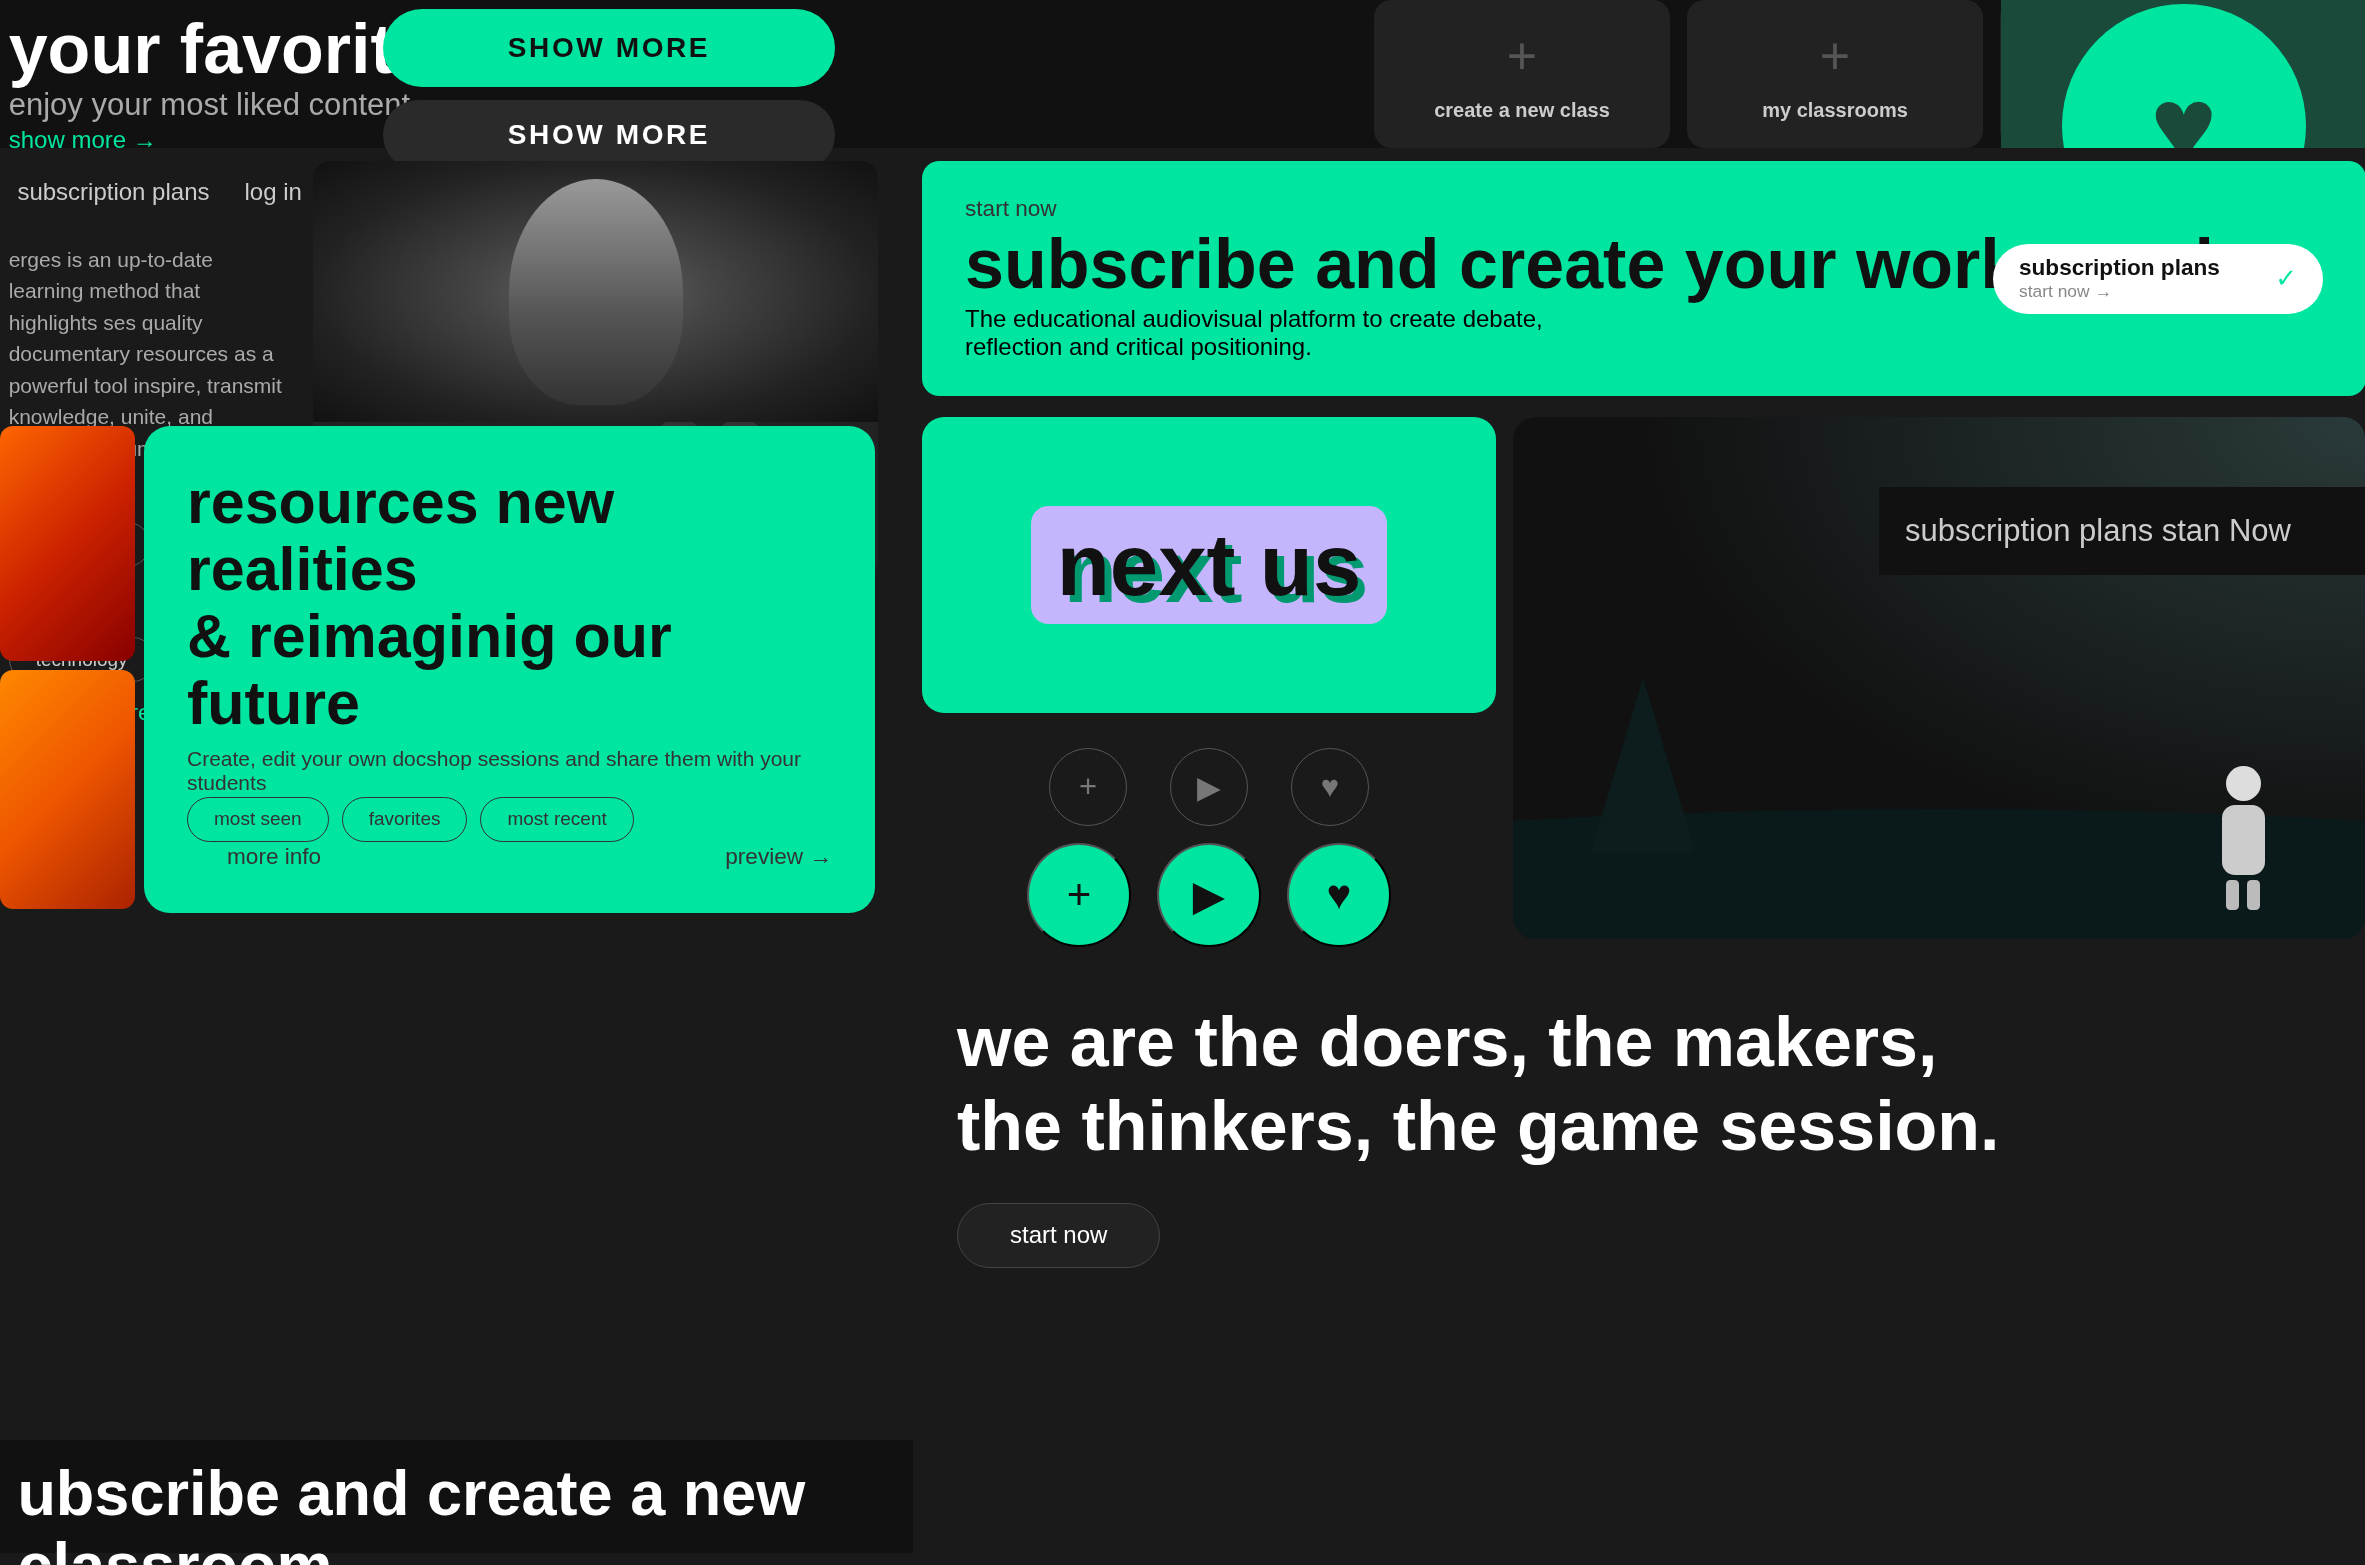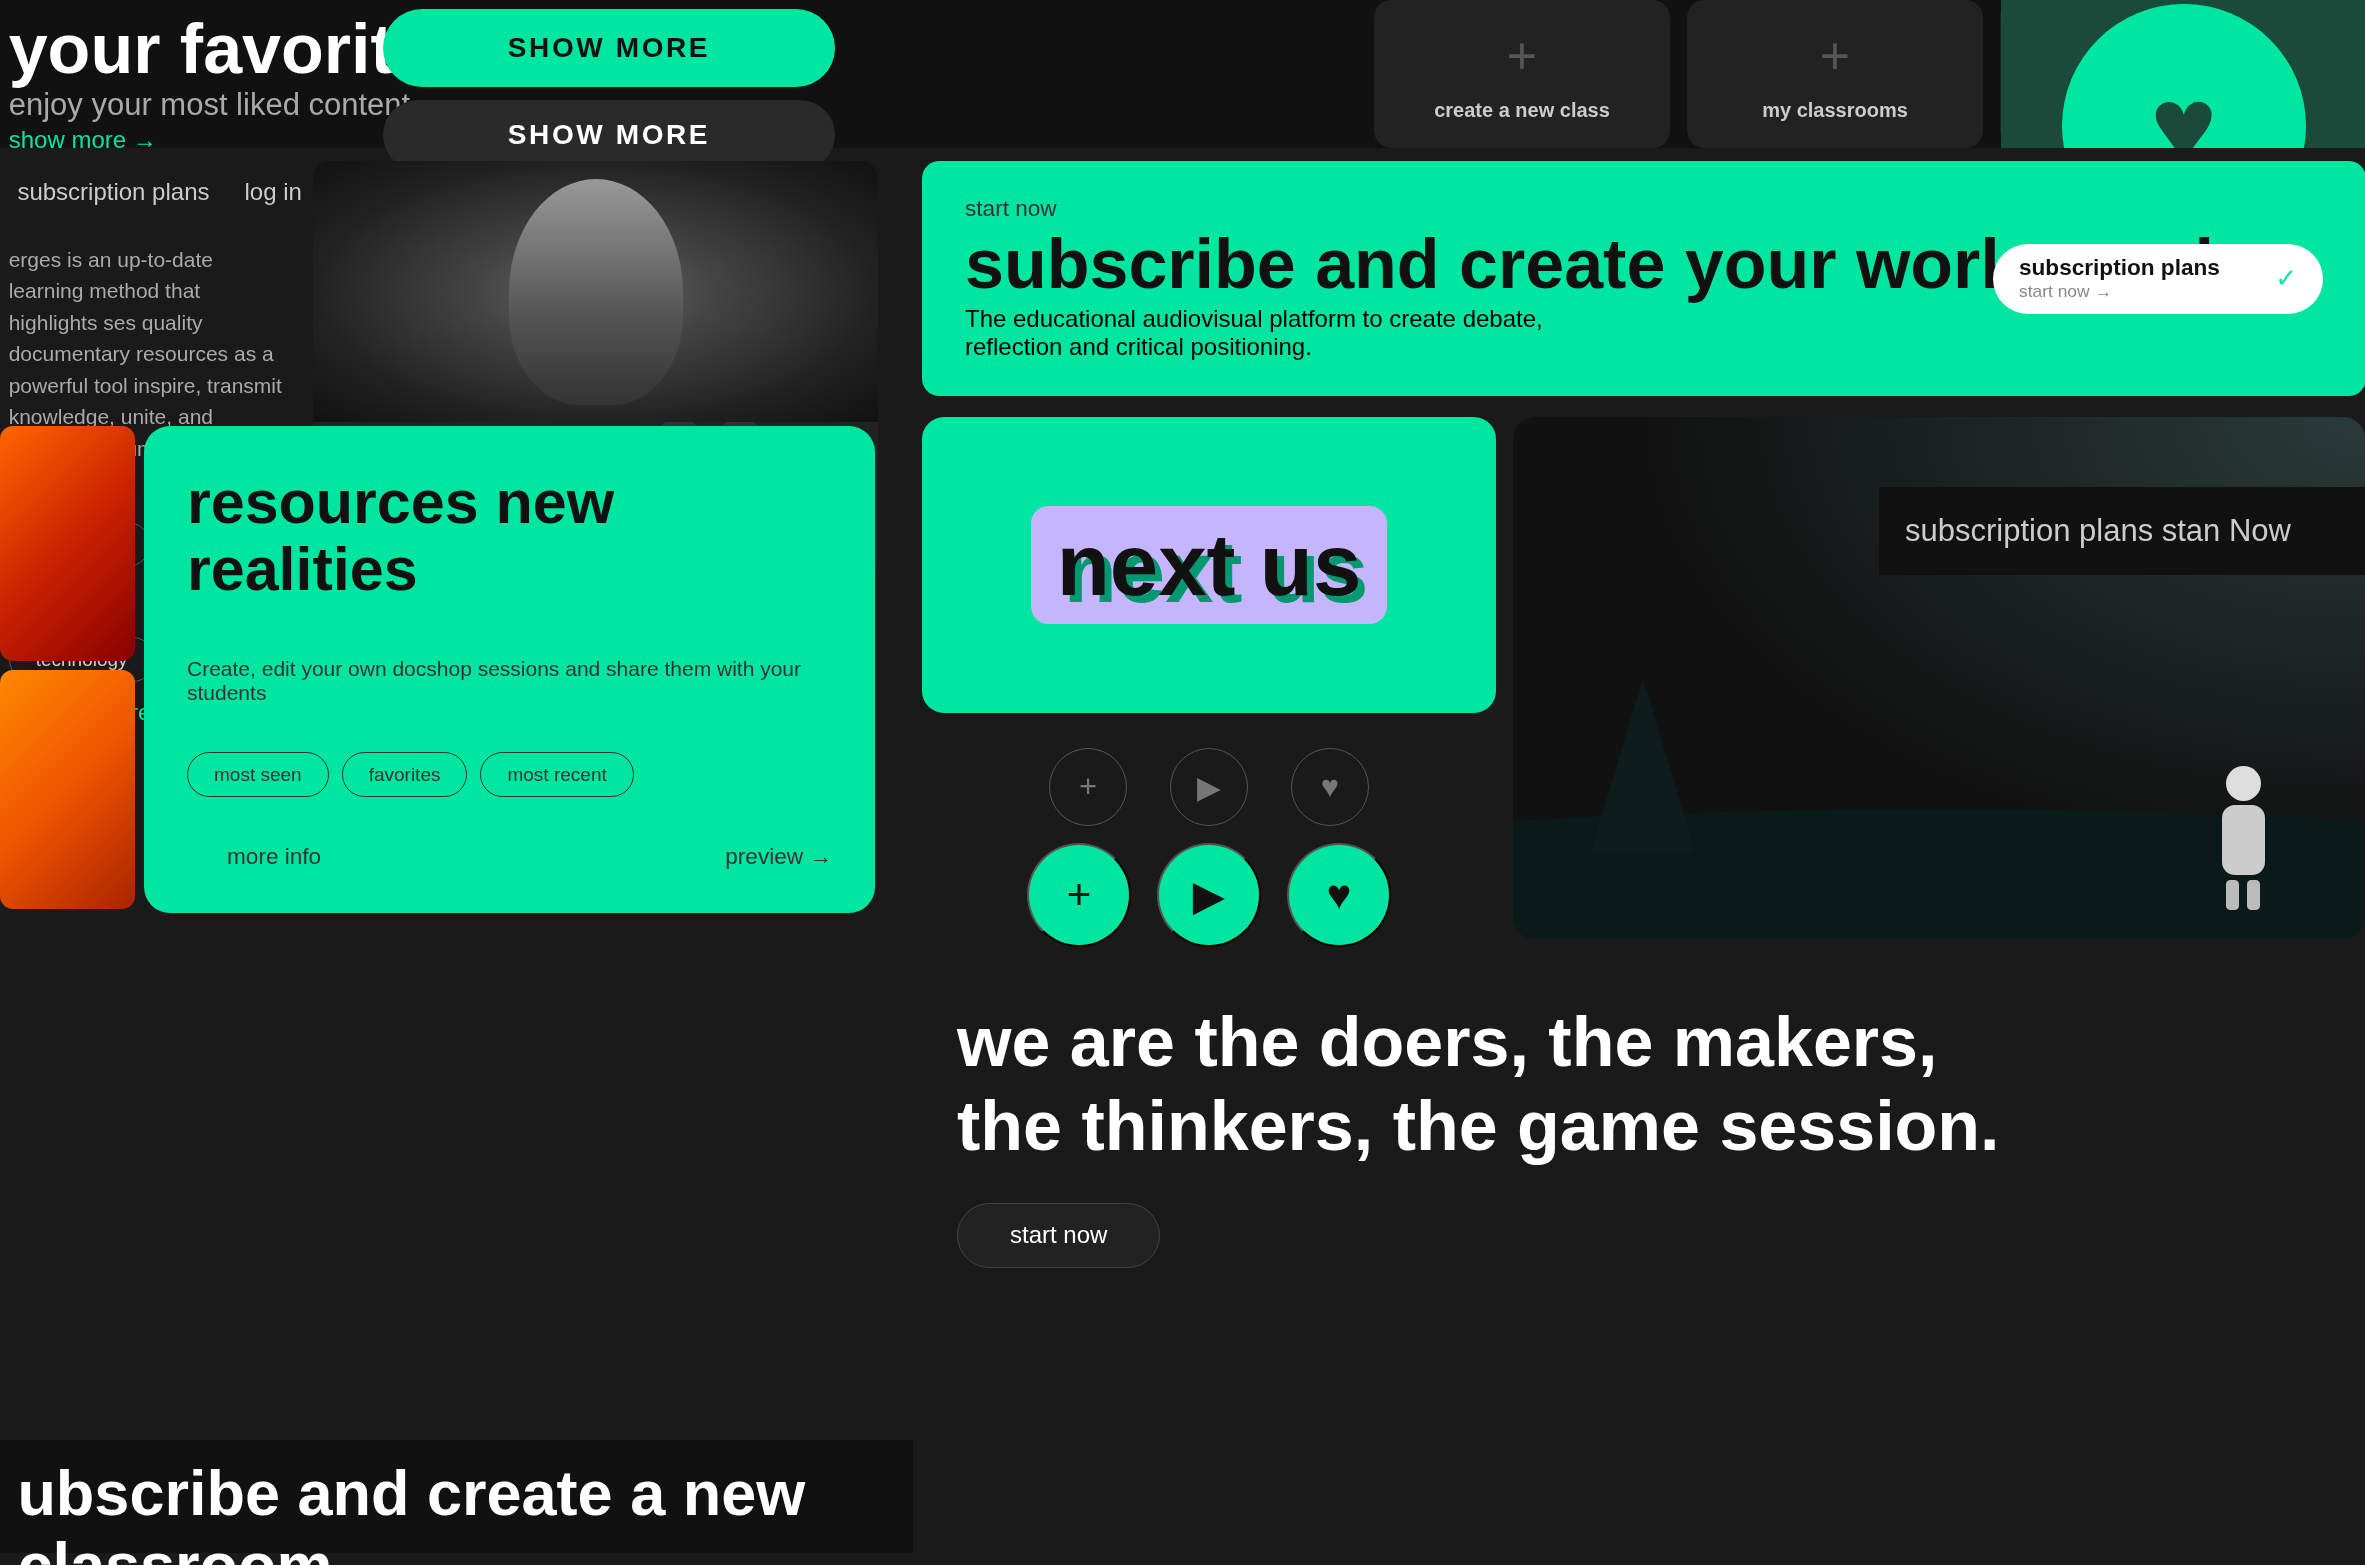--- a/index.html
+++ b/index.html
@@ -749,20 +749,21 @@
     <p class="video-category">History</p>
   </div>
 </div>
 
 <div class="img-card img-card-1"></div>
 <div class="img-card img-card-2"></div>
 
 <div class="promo-card-green">
   <div>
     <h2 class="promo-headline">resources new realities</h2>
+    <h2 class="promo-headline">&amp; reimaginig our future</h2>
   </div>
   <div>
     <p class="my-nextus-desc">Create, edit your own docshop sessions and share them with your students</p>
   </div>
   <div class="promo-filter-btns">
     <button class="promo-filter-btn">most seen</button>
     <button class="promo-filter-btn">favorites</button>
     <button class="promo-filter-btn">most recent</button>
   </div>
   <div class="promo-footer">

